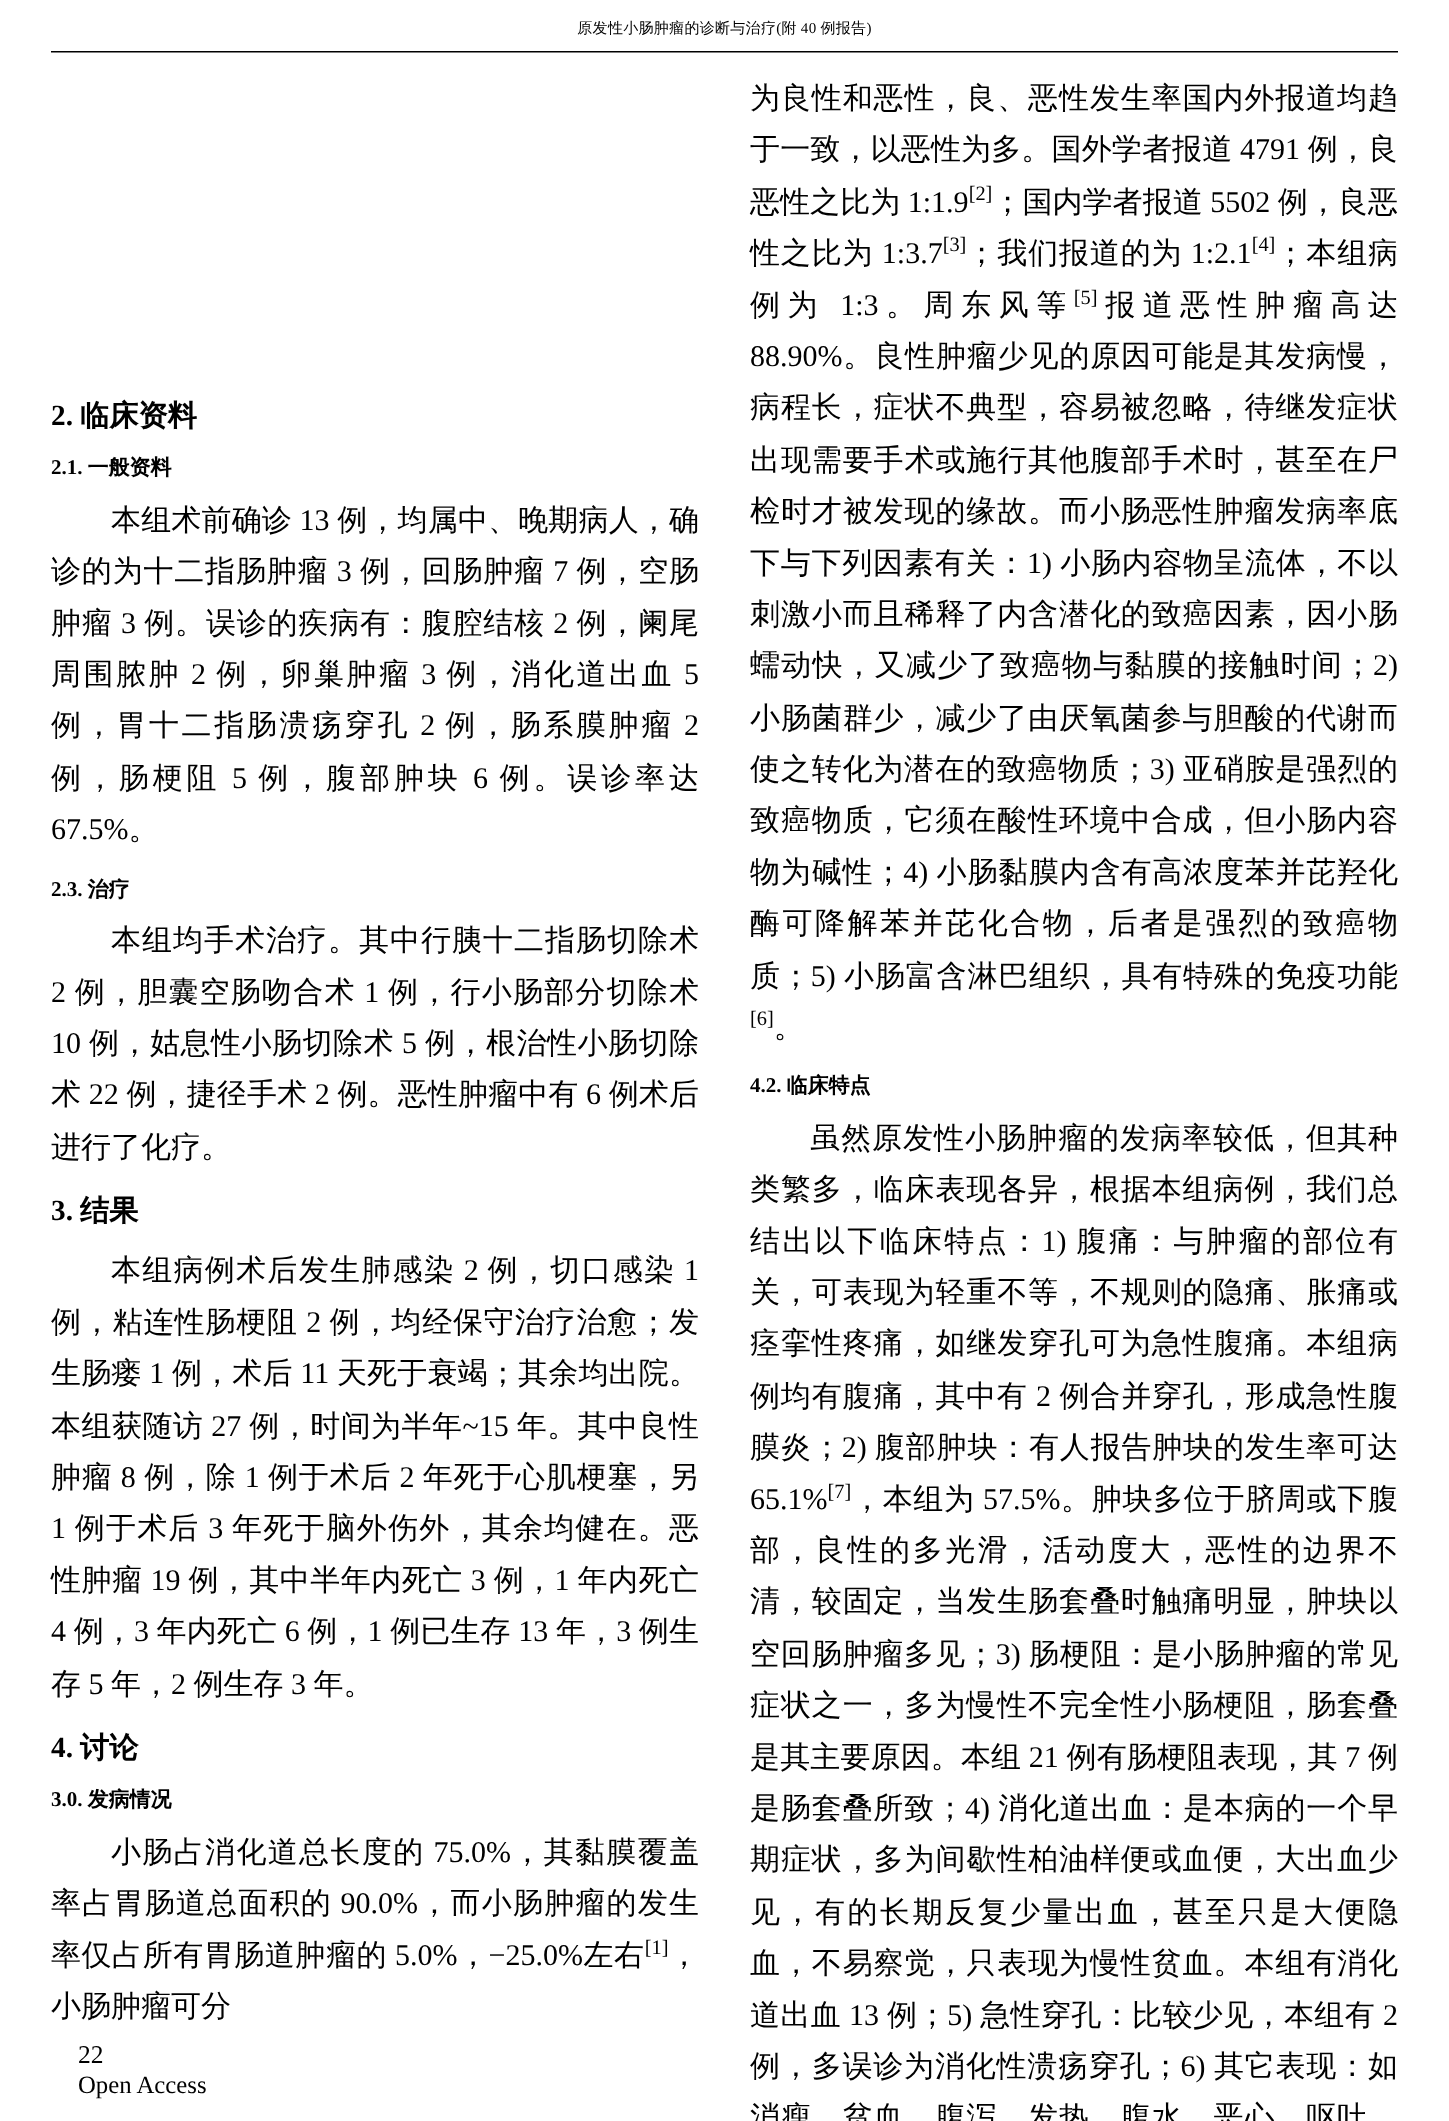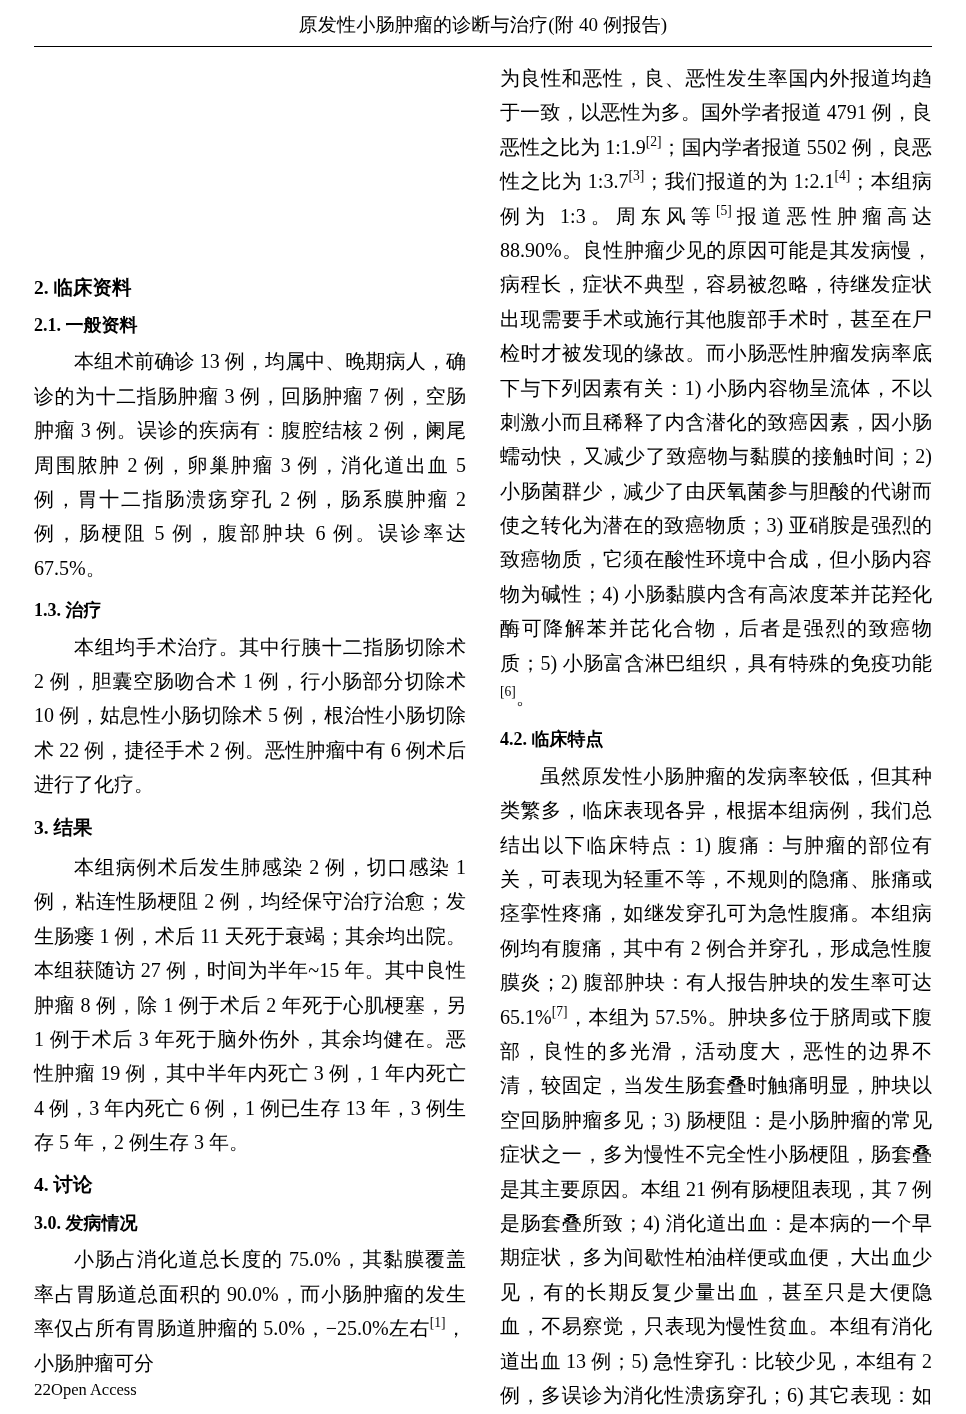--- a/index.html
+++ b/index.html
@@ -17,21 +17,21 @@
   }
   .page {
     width: 966px;
     height: 1414px;
     box-sizing: border-box;
     padding: 0 34px;
     position: relative;
   }
   .running-head {
     text-align: center;
-    font-size: 19px;
+    font-size: 10px;
     padding-top: 12px;
     padding-bottom: 4px;
     letter-spacing: 0.2px;
   }
   .hrule {
     border: none;
     border-top: 1px solid #000;
     margin: 4px 0 14px 0;
   }
   .columns {
@@ -44,66 +44,67 @@
     flex: 0 0 432px;
   }
   h2.sec {
     font-size: 19.5px;
     font-weight: bold;
     margin: 14px 0 10px 0;
     line-height: 1.25;
   }
   h2.sec:first-child { margin-top: 0; }
   h3.subsec {
-    font-size: 18px;
+    font-size: 14px;
     font-weight: bold;
     margin: 14px 0 8px 0;
     line-height: 1.25;
   }
   p.para {
     font-size: 20px;
     line-height: 1.72;
     margin: 0 0 2px 0;
     text-align: justify;
     text-justify: inter-ideograph;
     text-indent: 2em;
   }
   p.para.noindent { text-indent: 0; }
   sup {
     font-size: 0.68em;
     vertical-align: super;
     line-height: 0;
   }
   .footer {
     position: absolute;
-    left: 34px;
+    left: 52px;
     right: 34px;
     bottom: 14px;
     display: flex;
-    justify-content: flex-start;
+    justify-content: space-between;
     align-items: baseline;
     font-size: 16px;
+    flex-direction: column;
   }
   .footer .pageno { font-size: 17px; }
   .footer .access { font-size: 16.5px; }
 </style>
 </head>
 <body>
 
 <div class="page">
 
   <div class="running-head">原发性小肠肿瘤的诊断与治疗(附 40 例报告)</div>
   <hr class="hrule">
 
   <div class="columns">
     <div class="col" id="col-left">
         <h2 class="sec">2.  临床资料</h2>
         <h3 class="subsec">2.1.  一般资料</h3>
         <p class="para">本组术前确诊 13 例，均属中、晚期病人，确诊的为十二指肠肿瘤 3 例，回肠肿瘤 7 例，空肠肿瘤 3 例。误诊的疾病有：腹腔结核 2 例，阑尾周围脓肿 2 例，卵巢肿瘤 3 例，消化道出血 5 例，胃十二指肠溃疡穿孔 2 例，肠系膜肿瘤 2 例，肠梗阻 5 例，腹部肿块 6 例。误诊率达 67.5%。</p>
-        <h3 class="subsec">1.3.  治疗</h3>
+        <h3 class="subsec">2.3.  治疗</h3>
         <p class="para">本组均手术治疗。其中行胰十二指肠切除术 2 例，胆囊空肠吻合术 1 例，行小肠部分切除术 10 例，姑息性小肠切除术 5 例，根治性小肠切除术 22 例，捷径手术 2 例。恶性肿瘤中有 6 例术后进行了化疗。</p>
         <h2 class="sec">3.  结果</h2>
         <p class="para">本组病例术后发生肺感染 2 例，切口感染 1 例，粘连性肠梗阻 2 例，均经保守治疗治愈；发生肠瘘 1 例，术后 11 天死于衰竭；其余均出院。本组获随访 27 例，时间为半年~15 年。其中良性肿瘤 8 例，除 1 例于术后 2 年死于心肌梗塞，另 1 例于术后 3 年死于脑外伤外，其余均健在。恶性肿瘤 19 例，其中半年内死亡 3 例，1 年内死亡 4 例，3 年内死亡 6 例，1 例已生存 13 年，3 例生存 5 年，2 例生存 3 年。</p>
         <h2 class="sec">4.  讨论</h2>
         <h3 class="subsec">3.0.  发病情况</h3>
         <p class="para"><span>小肠占消化道总长度的 75.0%，其黏膜覆盖率占胃肠道总面积的 90.0%，而小肠肿瘤的发生率仅占所有胃肠道肿瘤的 5.0%，−25.0%左右</span><sup>[1]</sup><span>，小肠肿瘤可分</span></p>
       </div>
     <div class="col" id="col-right">
         <p class="para noindent"><span>为良性和恶性，良、恶性发生率国内外报道均趋于一致，以恶性为多。国外学者报道 4791 例，良恶性之比为 1:1.9</span><sup>[2]</sup><span>；国内学者报道 5502 例，良恶性之比为 1:3.7</span><sup>[3]</sup><span>；我们报道的为 1:2.1</span><sup>[4]</sup><span>；本组病例为 1:3。周东风等</span><sup>[5]</sup><span>报道恶性肿瘤高达 88.90%。良性肿瘤少见的原因可能是其发病慢，病程长，症状不典型，容易被忽略，待继发症状出现需要手术或施行其他腹部手术时，甚至在尸检时才被发现的缘故。而小肠恶性肿瘤发病率底下与下列因素有关：1) 小肠内容物呈流体，不以刺激小而且稀释了内含潜化的致癌因素，因小肠蠕动快，又减少了致癌物与黏膜的接触时间；2) 小肠菌群少，减少了由厌氧菌参与胆酸的代谢而使之转化为潜在的致癌物质；3) 亚硝胺是强烈的致癌物质，它须在酸性环境中合成，但小肠内容物为碱性；4) 小肠黏膜内含有高浓度苯并芘羟化酶可降解苯并芘化合物，后者是强烈的致癌物质；5) 小肠富含淋巴组织，具有特殊的免疫功能</span><sup>[6]</sup><span>。</span></p>
         <h3 class="subsec">4.2.  临床特点</h3>

